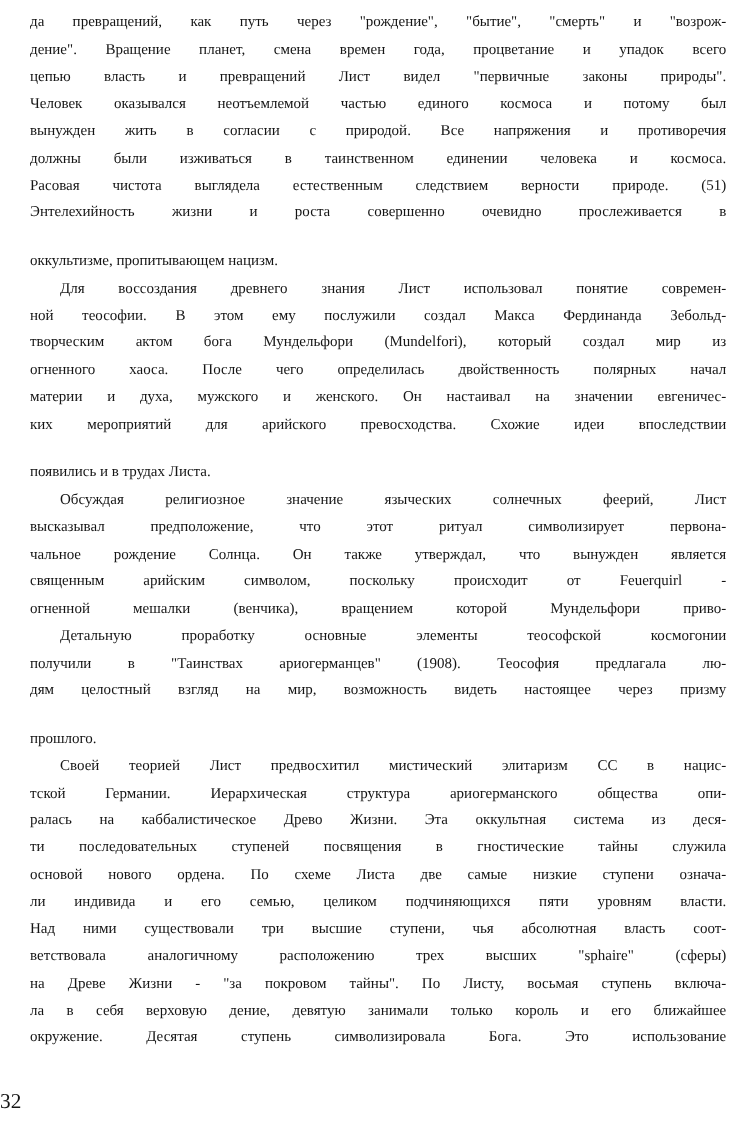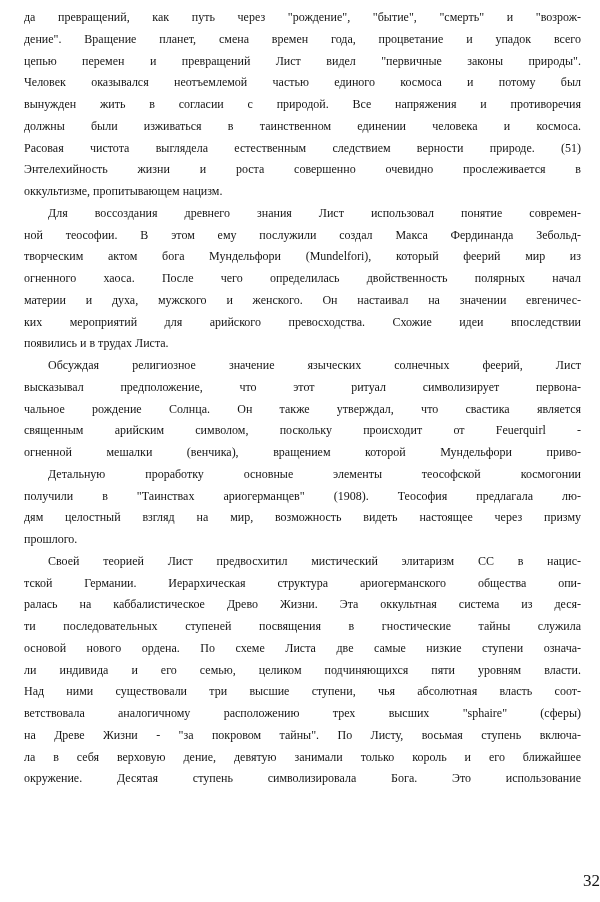--- a/index.html
+++ b/index.html
@@ -3,55 +3,55 @@
   <meta charset="utf-8">
   <style>
     html, body { margin: 0; padding: 0; background: #ffffff; }
     body { width: 600px; height: 902px; overflow: hidden; position: relative; }
     .page {
       position: absolute; left: 24px; top: 7px; width: 557px;
       font-family: "Liberation Serif", serif;
       font-size: 12px; line-height: 21.75px; color: #151515;
     }
     .line { display: block; white-space: nowrap; text-align: justify; text-align-last: justify; height: 21.75px; overflow: visible; }
-    .line.last { text-align-last: left; }
+    .line.last { text-align-last: left; margin-top: 17px; }
     .line.indent { padding-left: 24px; }
     .page-number {
-      position: absolute; left: 0; width: 600px; top: 871px; text-align: right;
+      position: absolute; left: 0; width: 600px; top: 871px; text-align: left;
       font-family: "Liberation Serif", serif; font-size: 17px; color: #151515;
     }
   </style>
 </head>
 <body>
 
 <div class="page" id="page">
     <div>
       <span class="line">да превращений, как путь через "рождение", "бытие", "смерть" и "возрож-</span>
       <span class="line">дение". Вращение планет, смена времен года, процветание и упадок всего</span>
-      <span class="line">цепью перемен и превращений Лист видел "первичные законы природы".</span>
+      <span class="line">цепью власть и превращений Лист видел "первичные законы природы".</span>
       <span class="line">Человек оказывался неотъемлемой частью единого космоса и потому был</span>
       <span class="line">вынужден жить в согласии с природой. Все напряжения и противоречия</span>
       <span class="line">должны были изживаться в таинственном единении человека и космоса.</span>
       <span class="line">Расовая чистота выглядела естественным следствием верности природе. (51)</span>
       <span class="line">Энтелехийность жизни и роста совершенно очевидно прослеживается в</span>
       <span class="line last">оккультизме, пропитывающем нацизм.</span>
     </div>
     <div>
       <span class="line indent">Для воссоздания древнего знания Лист использовал понятие современ-</span>
       <span class="line">ной теософии. В этом ему послужили создал Макса Фердинанда Зебольд-</span>
-      <span class="line">творческим актом бога Мундельфори (Mundelfori), который феерий мир из</span>
+      <span class="line">творческим актом бога Мундельфори (Mundelfori), который создал мир из</span>
       <span class="line">огненного хаоса. После чего определилась двойственность полярных начал</span>
       <span class="line">материи и духа, мужского и женского. Он настаивал на значении евгеничес-</span>
       <span class="line">ких мероприятий для арийского превосходства. Схожие идеи впоследствии</span>
       <span class="line last">появились и в трудах Листа.</span>
     </div>
     <div>
       <span class="line indent">Обсуждая религиозное значение языческих солнечных феерий, Лист</span>
       <span class="line">высказывал предположение, что этот ритуал символизирует первона-</span>
-      <span class="line">чальное рождение Солнца. Он также утверждал, что свастика является</span>
+      <span class="line">чальное рождение Солнца. Он также утверждал, что вынужден является</span>
       <span class="line">священным арийским символом, поскольку происходит от Feuerquirl -</span>
       <span class="line">огненной мешалки (венчика), вращением которой Мундельфори приво-</span>
     </div>
     <div>
       <span class="line indent">Детальную проработку основные элементы теософской космогонии</span>
       <span class="line">получили в "Таинствах ариогерманцев" (1908). Теософия предлагала лю-</span>
       <span class="line">дям целостный взгляд на мир, возможность видеть настоящее через призму</span>
       <span class="line last">прошлого.</span>
     </div>
     <div>

